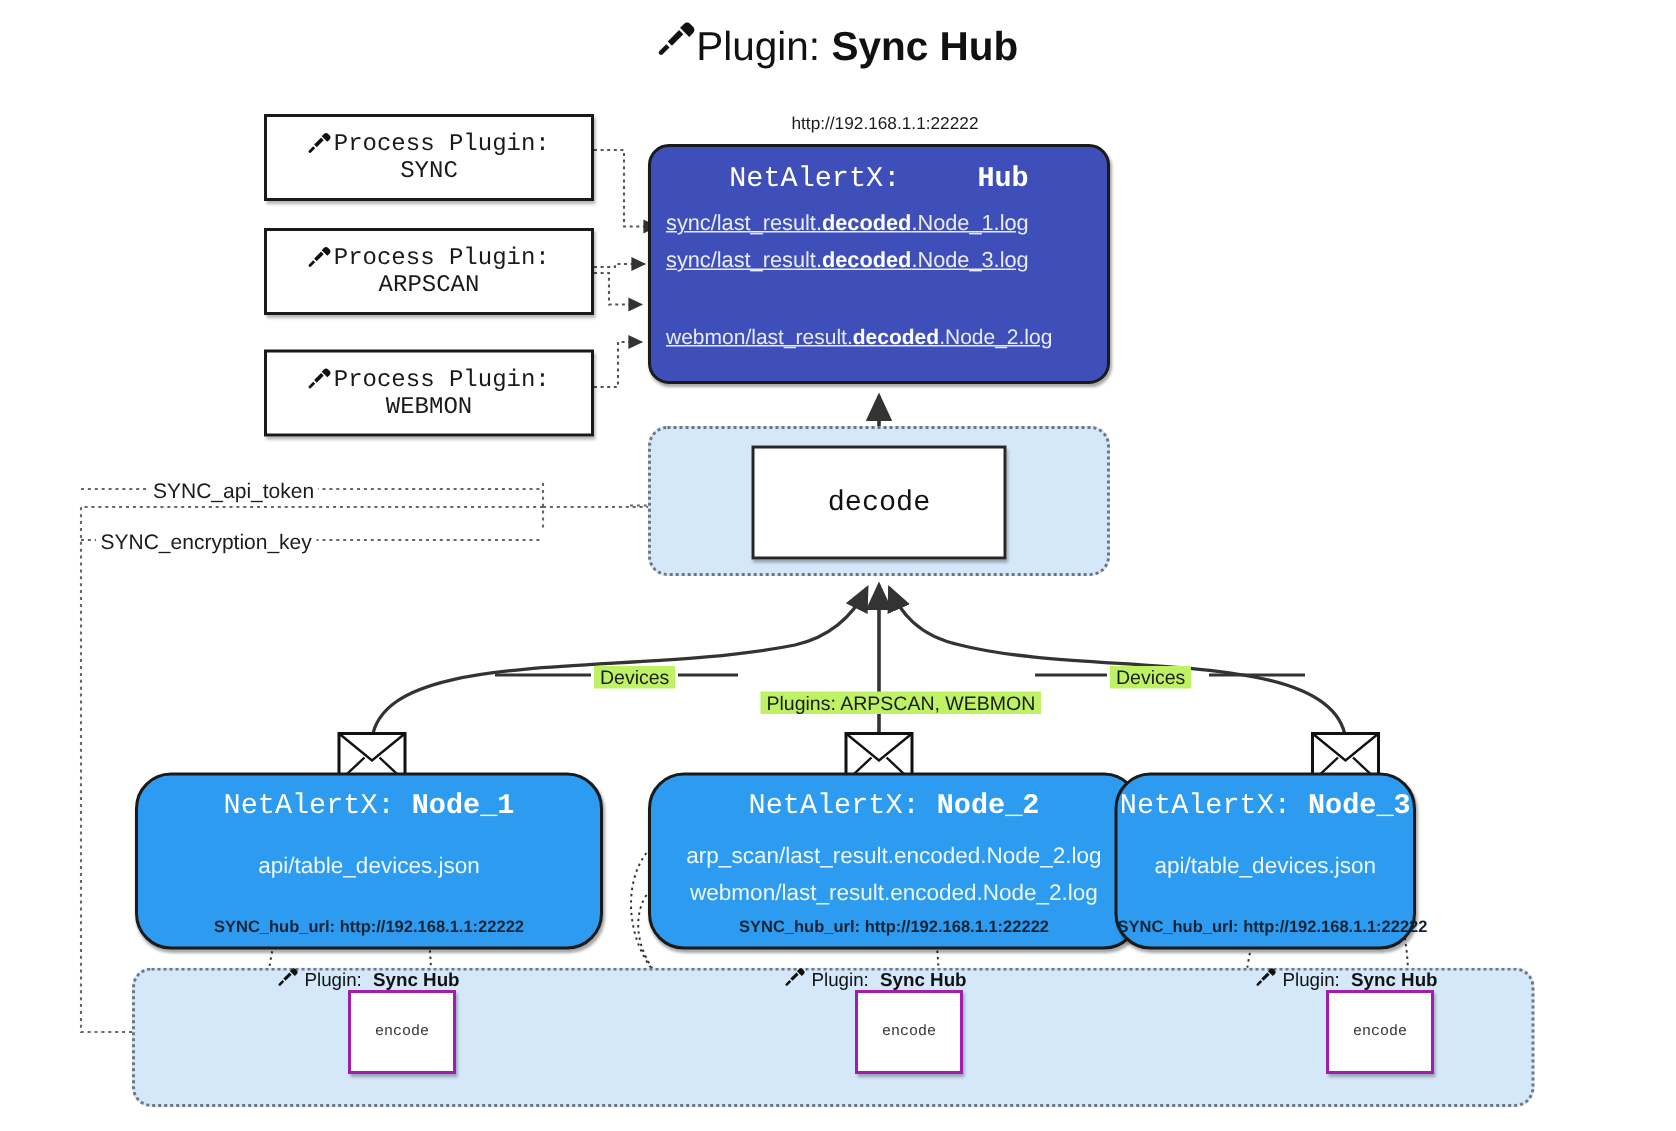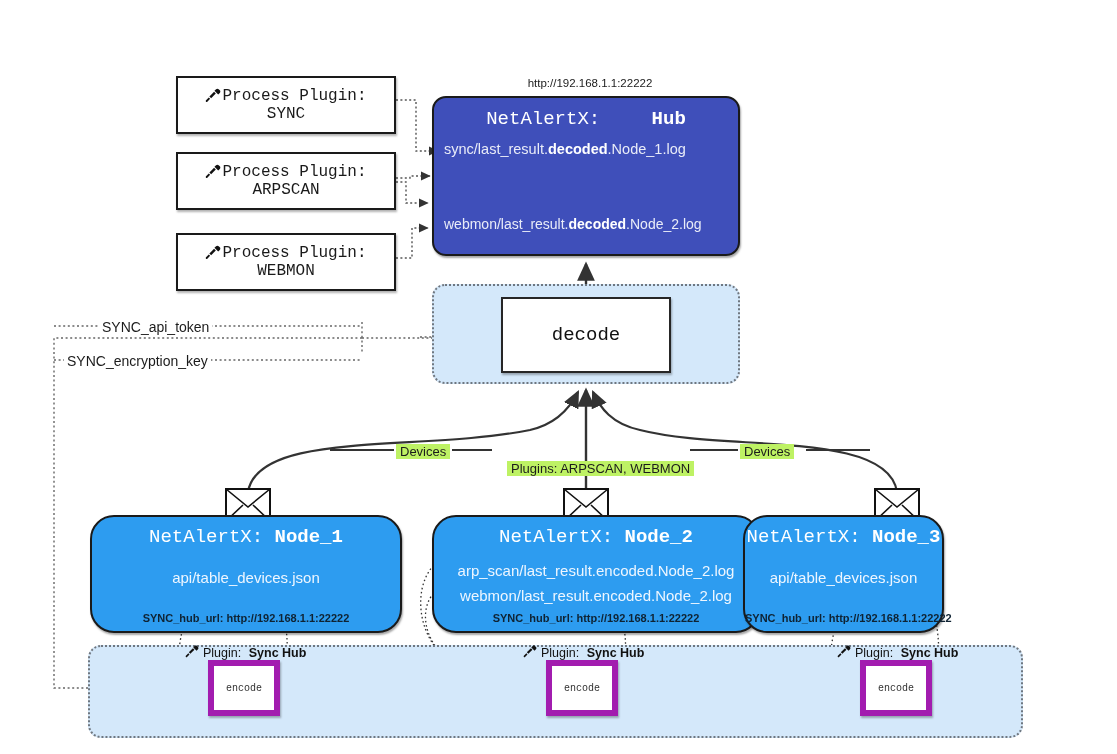--- a/index.html
+++ b/index.html
@@ -16,21 +16,21 @@
 
   
   .hub-url{top:77px;left:440px;width:300px;text-align:center;font-size:11.5px;color:#1b1b1b;}
 
   
   .hub{left:432px;top:96px;width:308px;height:160px;background:#3f4fba;border:2px solid #1a1a1a;
        border-radius:14px;box-shadow:1px 2px 2px rgba(0,0,0,.35);}
   .hub-title{position:absolute;top:10px;left:0;width:100%;text-align:center;color:#fff;
        font-family:"Liberation Mono",monospace;font-size:19px;}
   .hub-title b{font-weight:bold;padding-left:40px;}
-  .hub-line{position:absolute;left:10px;width:290px;color:#e9ecf8;font-size:14.5px;white-space:nowrap;}
+  .hub-line{position:absolute;left:10px;width:290px;color:#e9ecf8;font-size:14.5px;white-space:nowrap;text-decoration:underline;}
   .hub-line b{color:#ffffff;font-weight:bold;}
   .hl0{top:43px}.hl1{top:68px}.hl2{top:93px;font-size:14px}.hl3{top:118px;font-size:14px}
 
   
   .pbox{left:176px;width:220px;height:58px;background:#fff;border:2px solid #1a1a1a;
         box-shadow:1px 2px 2px rgba(0,0,0,.3);
         font-family:"Liberation Mono",monospace;font-size:16px;line-height:1.15;
         display:flex;flex-direction:column;align-items:center;justify-content:center;}
   .pbox .l1{display:flex;align-items:center;gap:1px;justify-content:space-between;}
   .pbox .l2{}
@@ -68,24 +68,24 @@
   #node0{left:90px;top:515px;width:312px;}
   #node1{left:432px;top:515px;width:328px;}
   #node2{left:743px;top:515px;width:201px;}
   #node0 .nl0{top:52px}
   #node1 .nl0{top:45px}#node1 .nl1{top:70px}
   #node2 .nl0{top:52px}
 
   
   .bot-band{left:88px;top:645px;width:935px;height:93px;background:#d4e8fa;
         border:2px dotted #6f7780;border-radius:13px;}
-  .enc-box{width:72px;height:56px;background:#fff;border:6px solid #a21caf;top:660px;
+  .enc-box{width:72px;height:56px;background:#fff;border:2px solid #a21caf;top:660px;
         box-shadow:1px 2px 2px rgba(0,0,0,.3);
         display:flex;align-items:center;justify-content:center;
-        font-family:"Liberation Mono",monospace;font-size:10px;color:#333;}
+        font-family:"Liberation Mono",monospace;font-size:10px;color:#333;margin-left:24px;}
   #enc0{left:208px}#enc1{left:546px}#enc2{left:860px}
   .enc-cap{top:645px;font-size:12.5px;color:#111;display:flex;align-items:center;gap:2px;white-space:nowrap;}
   #cap0{left:185px}#cap1{left:523px}#cap2{left:837px}
   .enc-cap b{font-weight:bold;}
 
   .plugico{display:inline-block;width:16px;height:16px;}
   .plugico.big{width:26px;height:26px;}
 </style>
 </head>
 <body>
@@ -145,29 +145,42 @@
     </g>
     <g>
       <rect x="875" y="489" width="44" height="32" fill="#fff" stroke="#111" stroke-width="2"></rect>
       <path d="M875,489 L897,507 L919,489 M875,521 L892,505 M919,521 L902,505" fill="none" stroke="#111" stroke-width="1.6"></path>
     </g>
 
     <path d="M330,450 L394,450 M452,450 L492,450" stroke="#333" stroke-width="2" fill="none"></path>
     <path d="M806,450 L870,450 M690,450 L738,450" stroke="#333" stroke-width="2" fill="none"></path>
   </svg>
 
+  <div class="abs title">
+    <span class="plugico big">
+      <svg viewBox="0 0 24 24" width="26" height="26">
+          <path d="M3.5 20.5l4.2-4.2-2-2-4.2 4.2c-.6.6-.6 1.5 0 2s1.4.6 2 0z" fill="#111"></path>
+          <path d="M9.2 15.2l7-7-2.6-2.6-7 7z" fill="#111"></path>
+          <path d="M14.2 4.2l5.6 5.6 2.4-2.4c1.1-1.1 1.1-2.8 0-3.9l-1.7-1.7c-1.1-1.1-2.8-1.1-3.9 0z" fill="#111"></path>
+        </svg>
+    </span><span>Plugin:</span>
+    <b>Sync Hub</b>
+  </div>
 
   <div class="abs hub-url">http://192.168.1.1:22222</div>
 
   <div class="abs hub">
     <div class="hub-title">
       <span>NetAlertX:</span> <b>Hub</b>
     </div>
     <div class="hub-line hl0">
       <span>sync/last_result.</span><b>decoded</b><span>.Node_1.log</span>
+    </div>
+    <div class="hub-line hl1">
+      <span>sync/last_result.</span><b>decoded</b><span>.Node_3.log</span>
     </div>
     <div class="hub-line hl3">
       <span>webmon/last_result.</span><b>decoded</b><span>.Node_2.log</span>
     </div>
   </div>
 
   <div class="abs pbox" id="pb0">
     <div class="l1">
       <span class="plugico">
         <svg viewBox="0 0 24 24" width="16" height="16">

